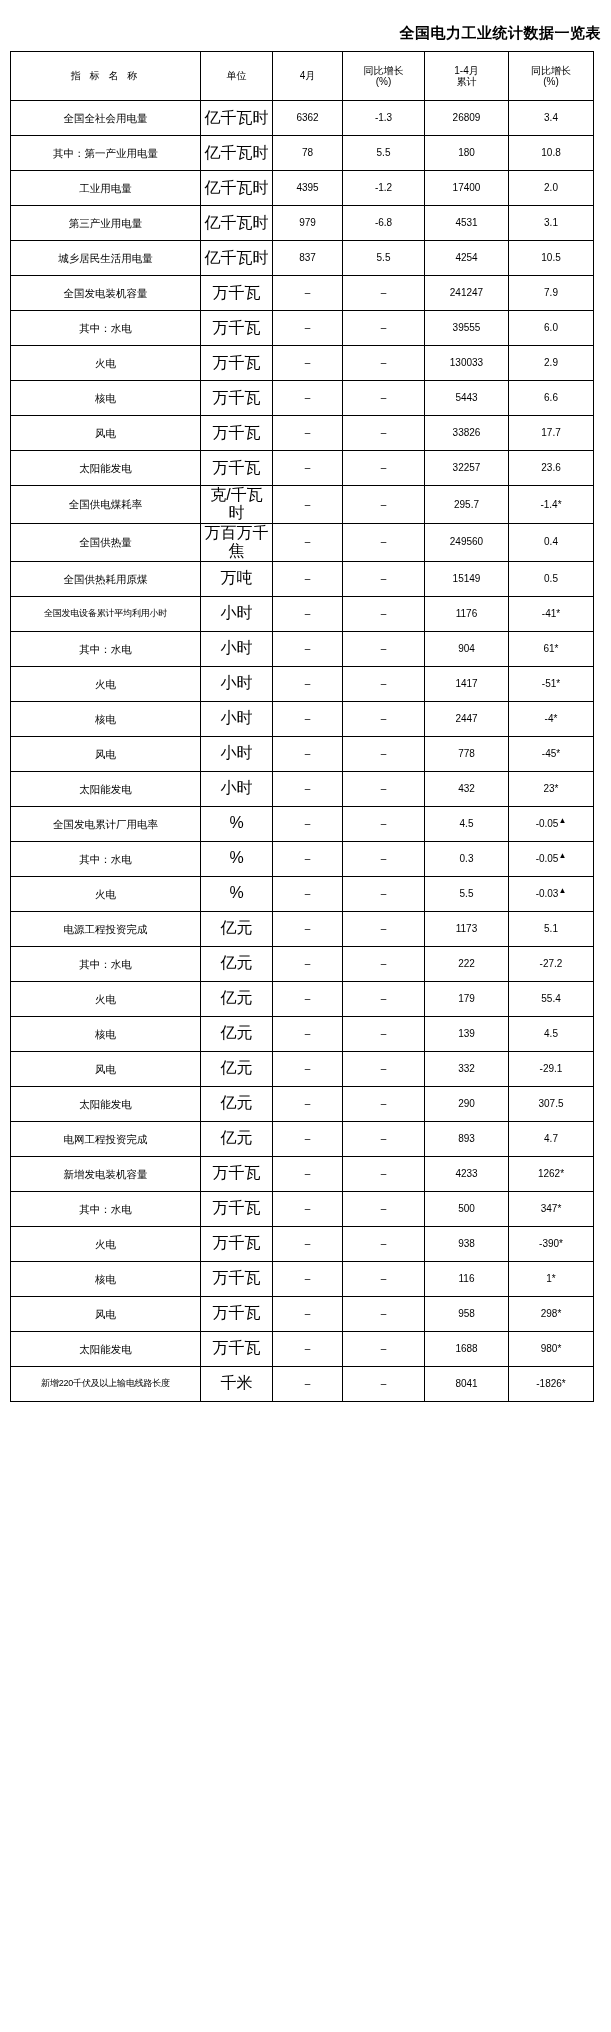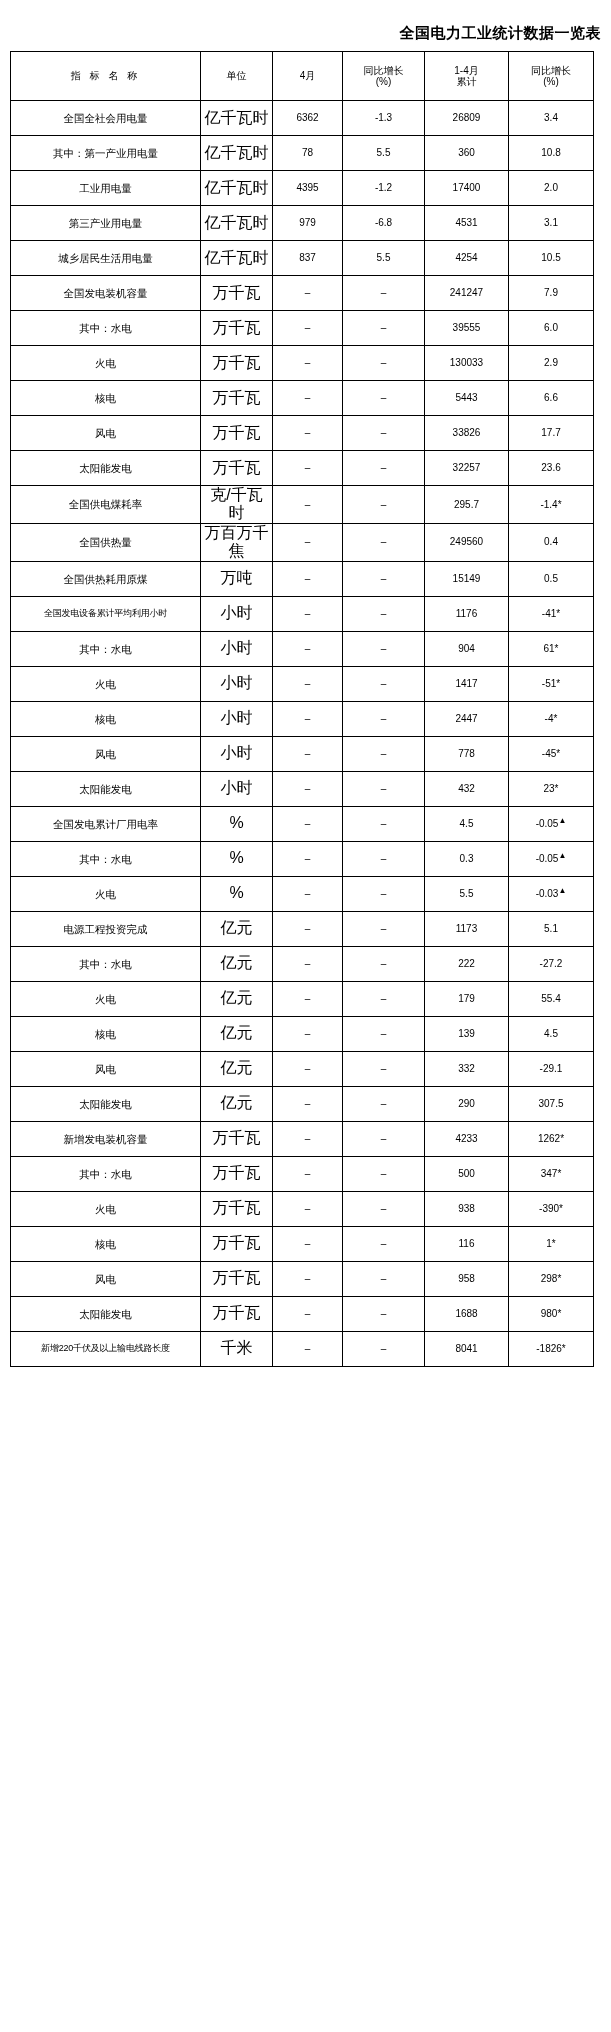--- a/index.html
+++ b/index.html
@@ -120,21 +120,21 @@
           <td class="val">6362</td>
           <td class="val">-1.3</td>
           <td class="val">26809</td>
           <td class="val">3.4</td>
         </tr>
         <tr>
           <td class="name">其中：第一产业用电量</td>
           <td class="unit">亿千瓦时</td>
           <td class="val">78</td>
           <td class="val">5.5</td>
-          <td class="val">360</td>
+          <td class="val">180</td>
           <td class="val">10.8</td>
         </tr>
         <tr>
           <td class="name">工业用电量</td>
           <td class="unit">亿千瓦时</td>
           <td class="val">4395</td>
           <td class="val">-1.2</td>
           <td class="val">17400</td>
           <td class="val">2.0</td>
         </tr>
@@ -340,20 +340,28 @@
         </tr>
         <tr>
           <td class="name">太阳能发电</td>
           <td class="unit">亿元</td>
           <td class="val">–</td>
           <td class="val">–</td>
           <td class="val">290</td>
           <td class="val">307.5</td>
         </tr>
         <tr>
+          <td class="name">电网工程投资完成</td>
+          <td class="unit">亿元</td>
+          <td class="val">–</td>
+          <td class="val">–</td>
+          <td class="val">893</td>
+          <td class="val">4.7</td>
+        </tr>
+        <tr>
           <td class="name">新增发电装机容量</td>
           <td class="unit">万千瓦</td>
           <td class="val">–</td>
           <td class="val">–</td>
           <td class="val">4233</td>
           <td class="val">1262*</td>
         </tr>
         <tr>
           <td class="name">其中：水电</td>
           <td class="unit">万千瓦</td>

